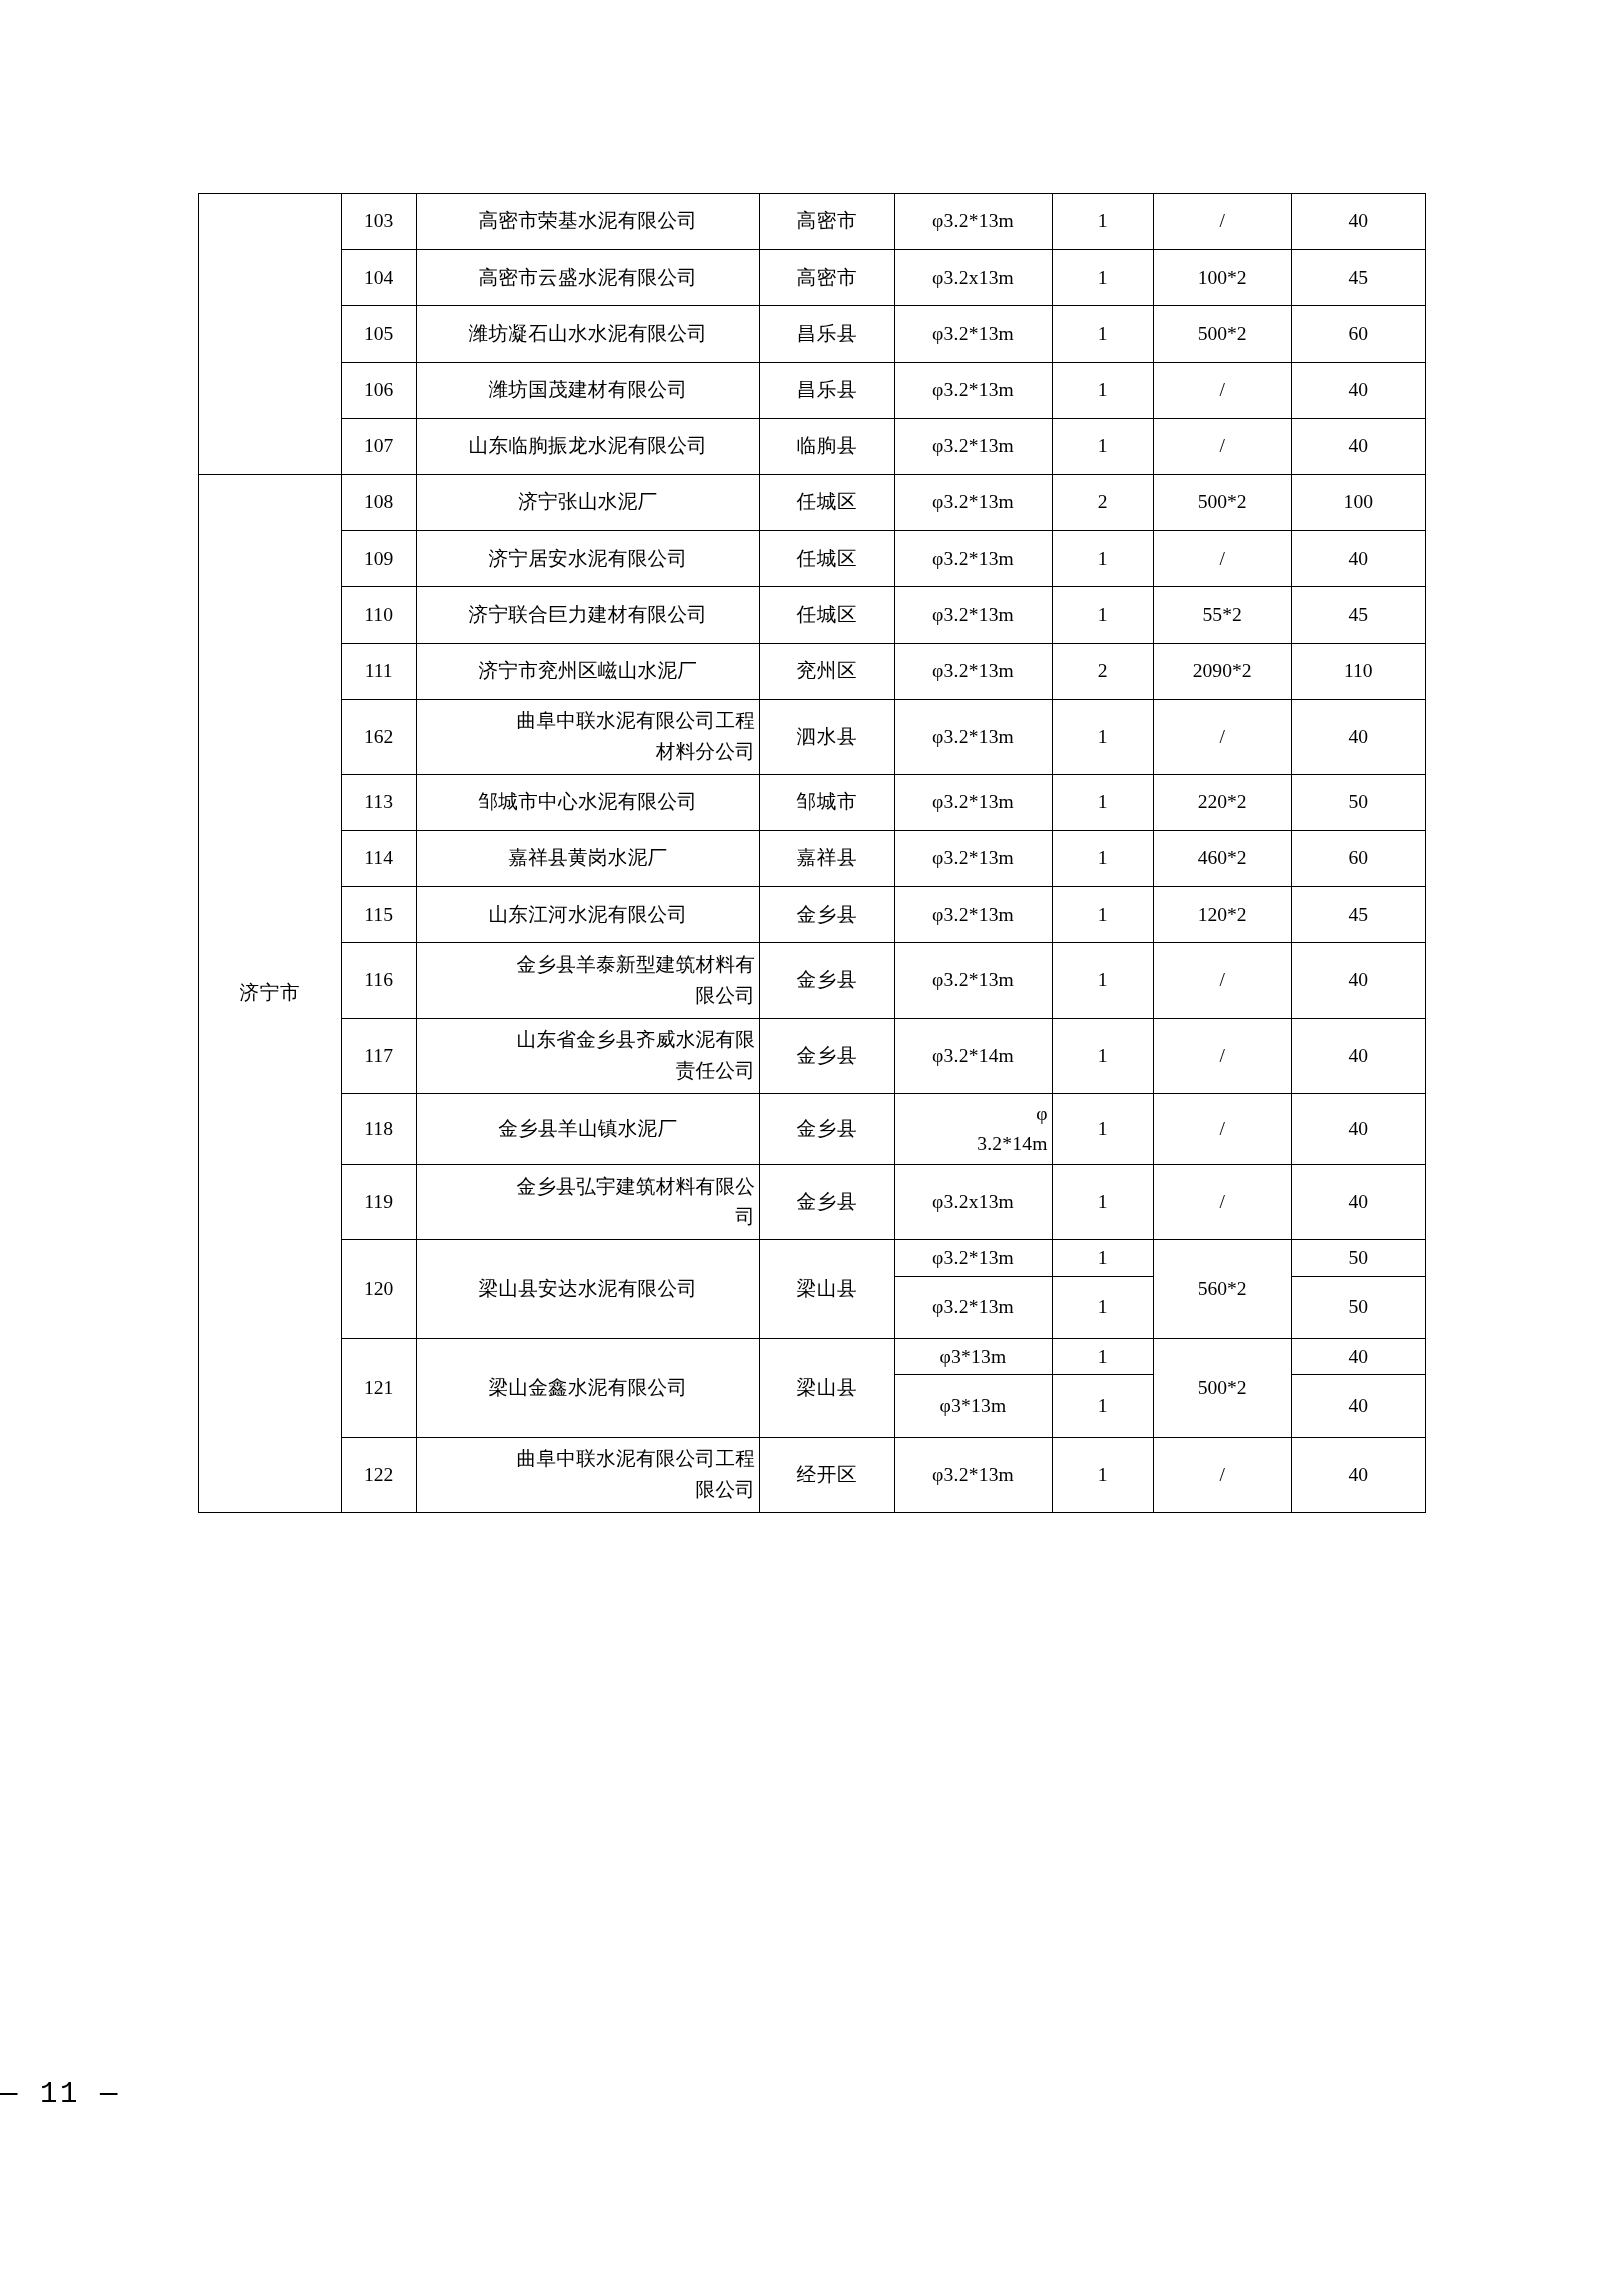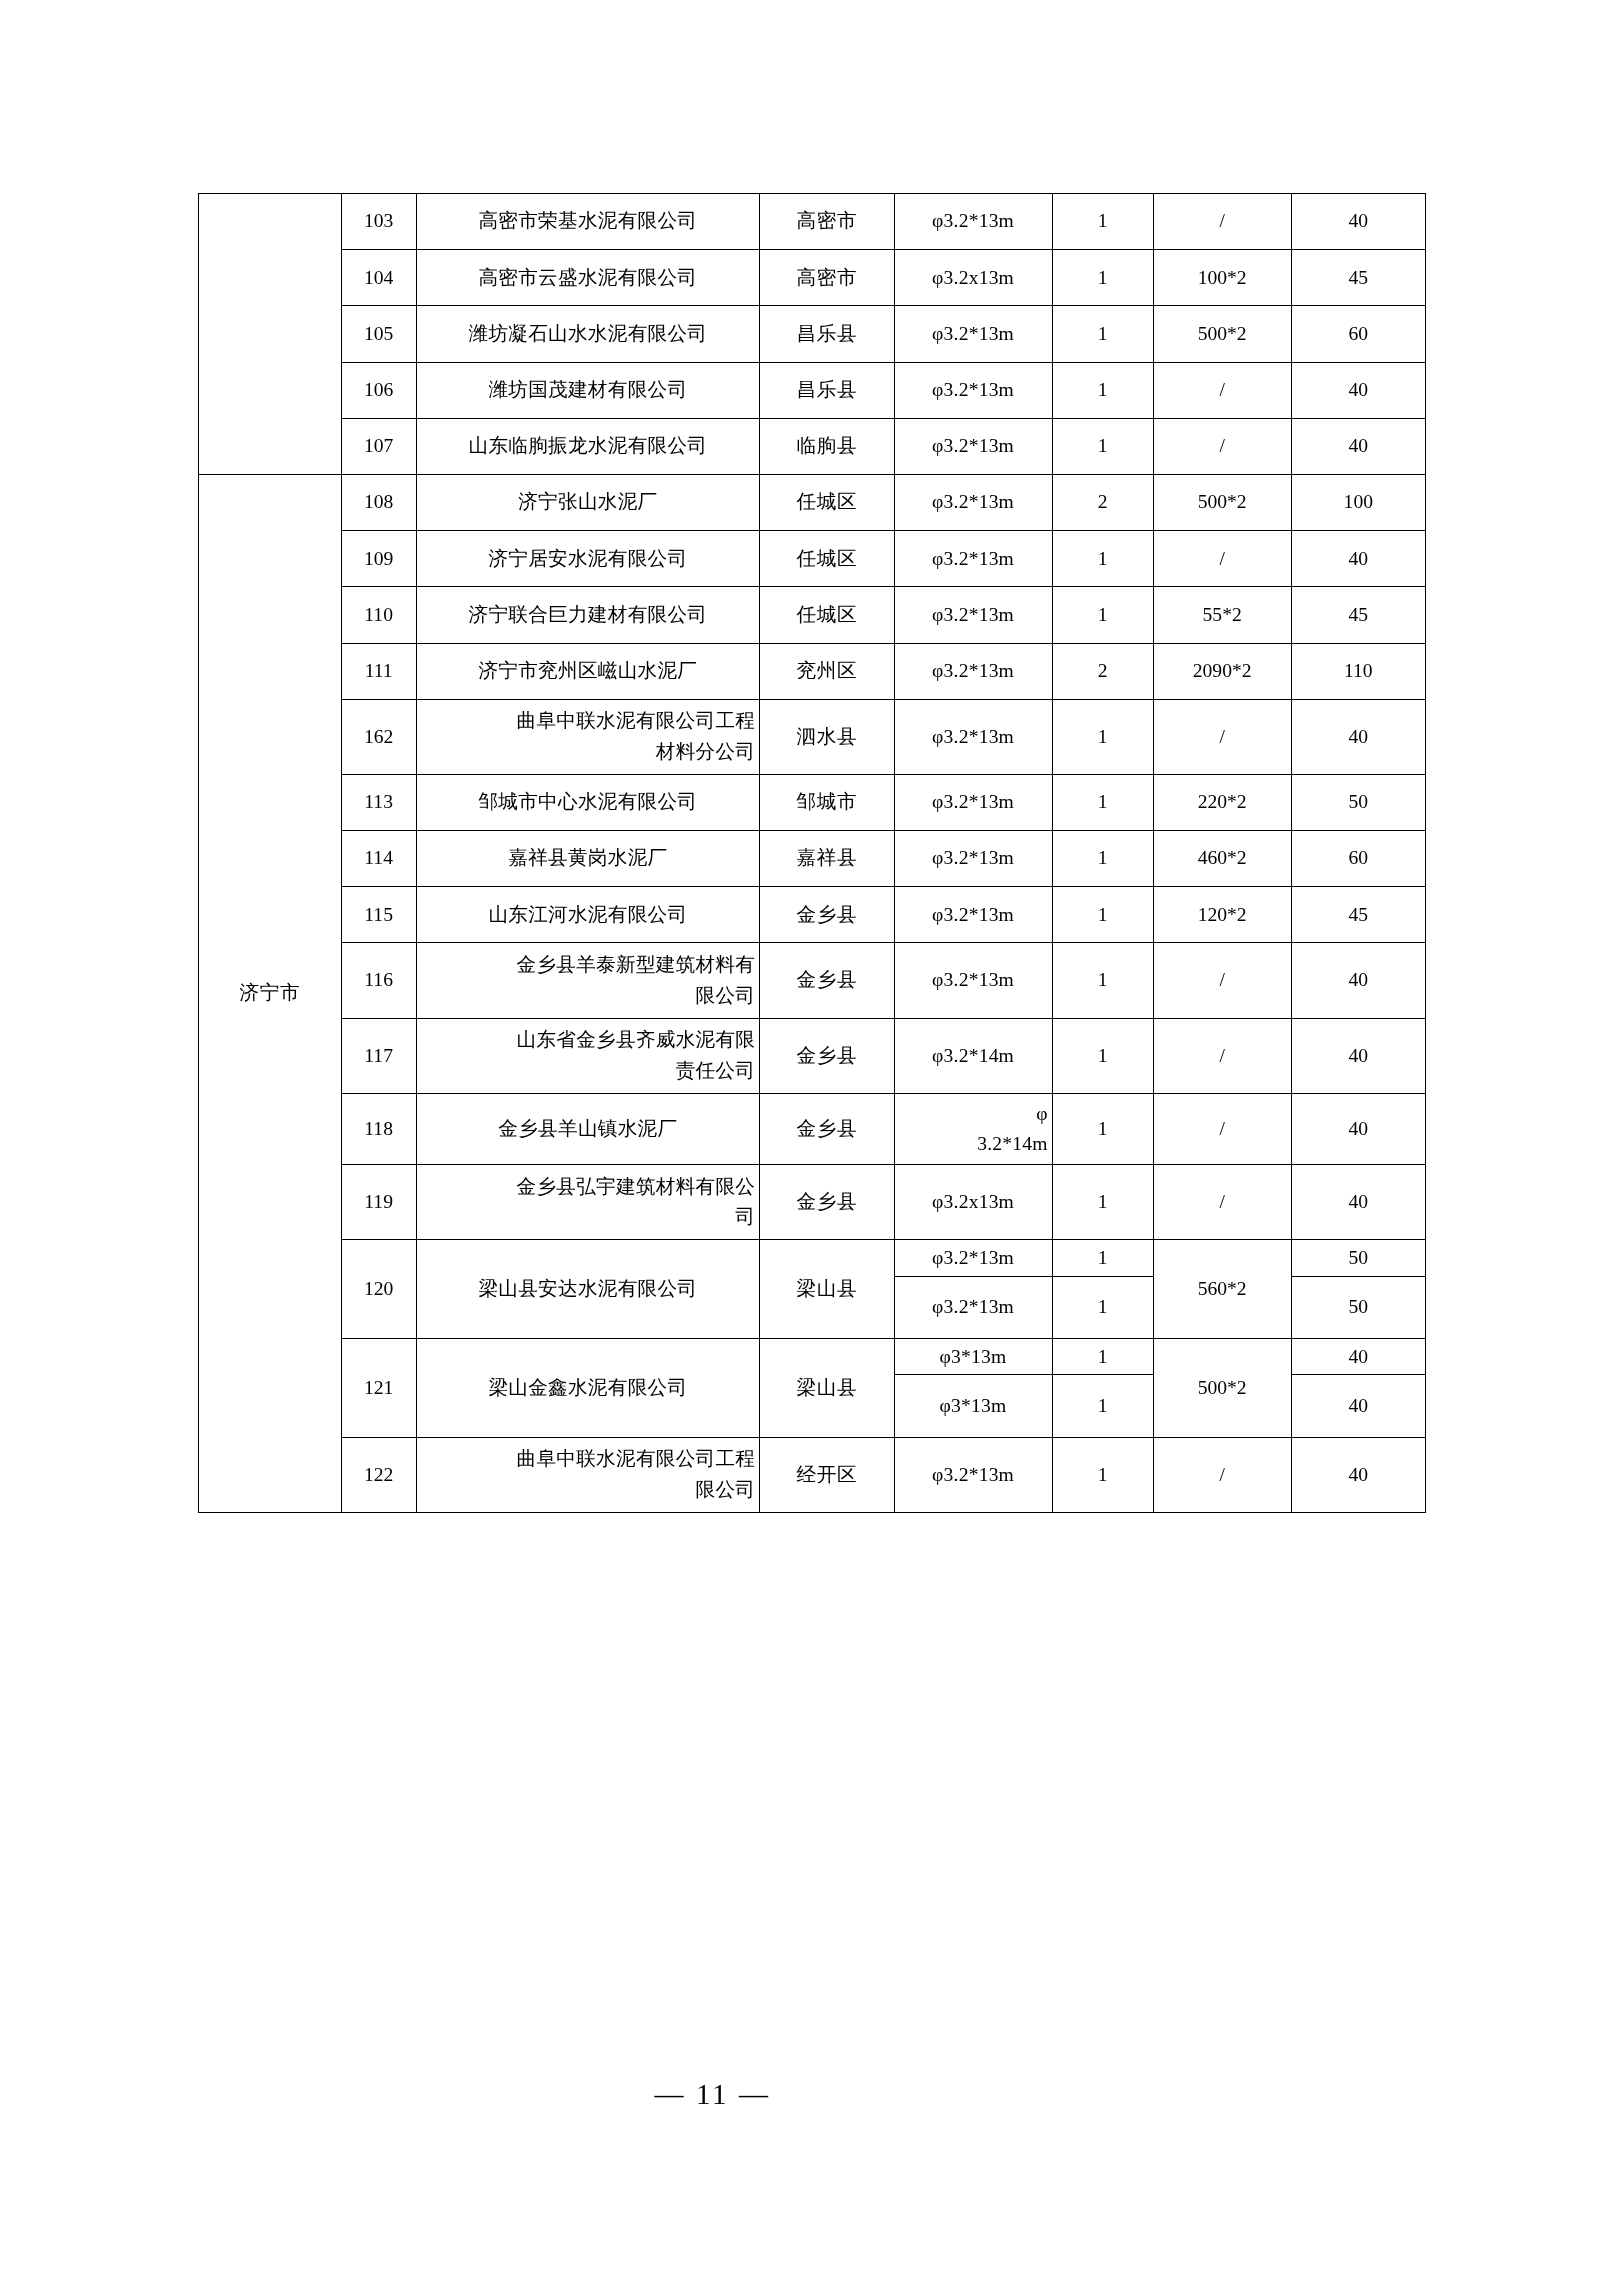--- a/index.html
+++ b/index.html
@@ -75,24 +75,24 @@
   col.c-spec   { width: 133px; }
   col.c-qty    { width: 85px; }
   col.c-power  { width: 116px; }
   col.c-cap    { width: 113px; }
 
   .pagenum {
     position: absolute;
     left: 0;
     top: 2078px;
     width: 1425px;
-    text-align: center;
+    text-align: left;
     font-size: 29px;
     letter-spacing: 2.6px;
-    font-family: Liberation Serif, serif;
+    font-family: Liberation Mono, monospace;
   }
   .two-line { display: block; text-align: right; }
 </style>
 </head>
 <body>
 
 <div class="page">
 
   <div class="table-wrap">
     <table class="grid">

